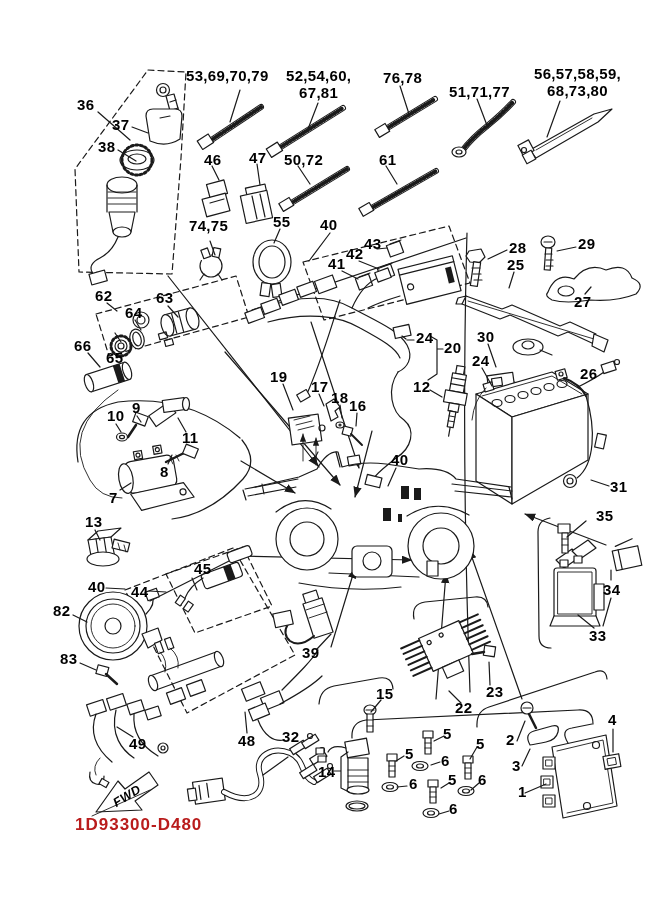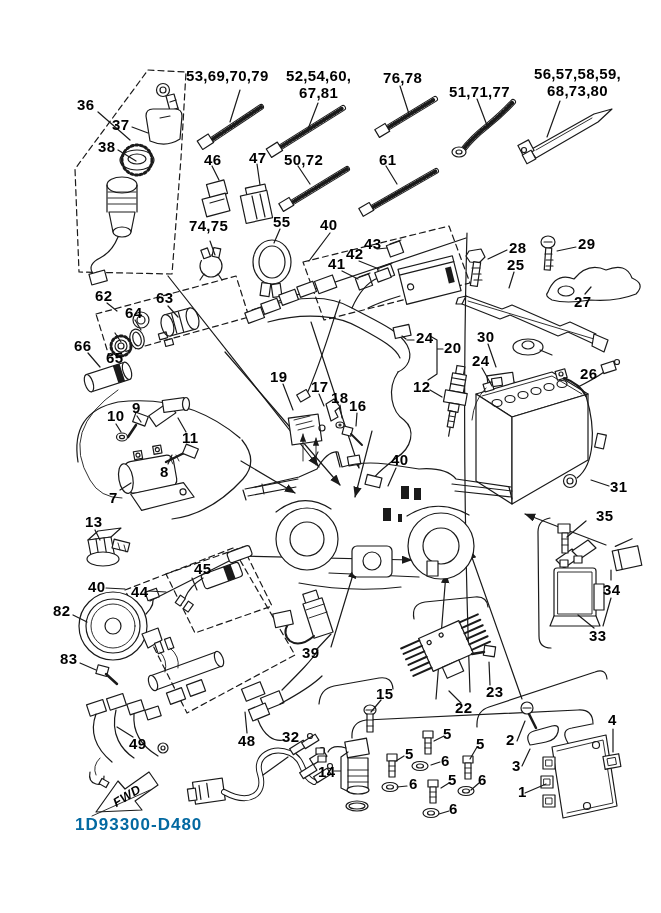--- a/index.html
+++ b/index.html
@@ -13,21 +13,21 @@
   svg.art .sw2{stroke-width:2;}
   svg.art .sw25{stroke-width:2.5;}
   svg.art .dash{stroke-dasharray:6 4;}
   svg.art .tieo{stroke-width:6;}
   svg.art .tiew{stroke:#ffffff;stroke-width:4;}
   svg.art .tier{stroke-width:4;stroke-dasharray:1.6 2.4;}
   svg.art .teeth{stroke-width:3;stroke-dasharray:2 2.6;}
   .callout{position:absolute;font-weight:bold;font-size:15px;line-height:1.12;color:#000;
            white-space:pre;text-align:center;letter-spacing:.3px;}
   .code-label{position:absolute;left:75px;top:815px;font-size:17px;font-weight:bold;
-              letter-spacing:1px;color:#0369a1;}
+              letter-spacing:1px;color:#b91c1c;}
   .fwd-label{position:absolute;left:112px;top:789px;font-size:12.5px;font-weight:bold;
              font-style:italic;color:#000;transform:rotate(-31deg);letter-spacing:.5px;}
 </style>
 </head>
 <body>
 
 <div class="stage">
 
 <svg class="art" width="661" height="913" viewBox="0 0 661 913">
   <defs>

